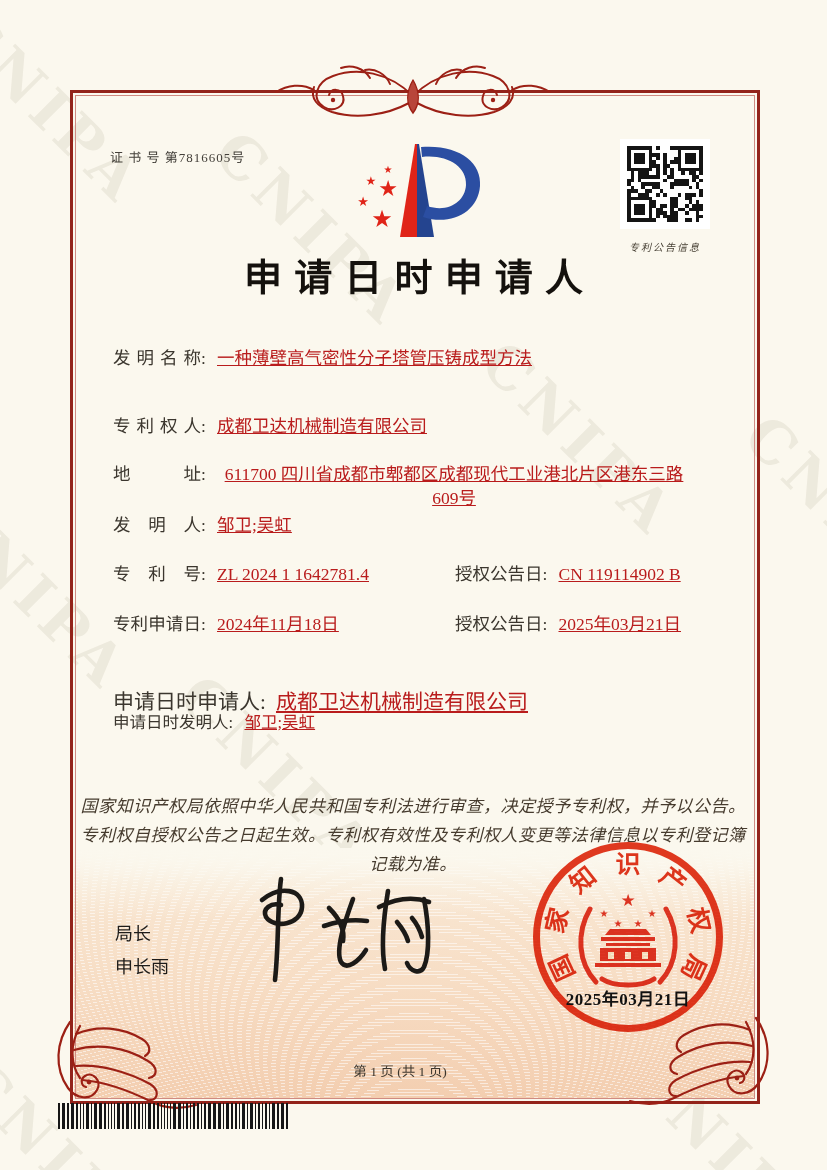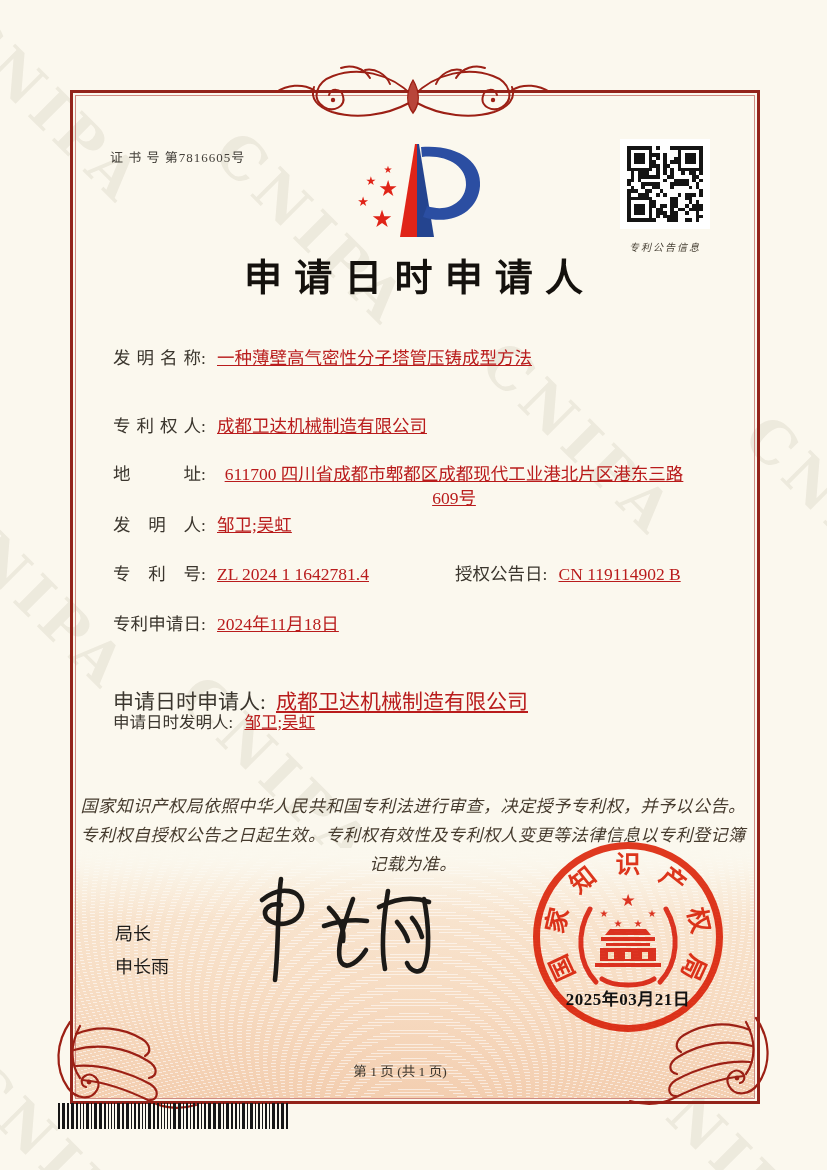--- a/index.html
+++ b/index.html
@@ -415,20 +415,23 @@
     <span class="lbl j">发明人</span><span class="colon">:</span><span class="val">邹卫;吴虹</span>
   </div>
   <div class="frow" style="top:562px">
     <span class="lbl j">专利号</span><span class="colon">:</span><span class="val">ZL 2024 1 1642781.4</span>
     <span class="rcol">
       <span class="lbl">授权公告日</span><span class="colon">:</span><span class="val">CN 119114902 B</span>
     </span>
   </div>
   <div class="frow" style="top:612px">
     <span class="lbl j">专利申请日</span><span class="colon">:</span><span class="val">2024年11月18日</span>
+    <span class="rcol">
+      <span class="lbl">授权公告日</span><span class="colon">:</span><span class="val">2025年03月21日</span>
+    </span>
   </div>
   <div class="frow" style="top:690px;font-size:21px">
     <span class="lbl">申请日时申请人</span><span class="colon">:</span><span class="val">成都卫达机械制造有限公司</span>
   </div>
   <div class="frow" style="top:711px;font-size:16.5px">
     <span class="lbl">申请日时发明人</span><span class="colon">:</span><span class="val">邹卫;吴虹</span>
   </div>
 
   <div class="legal">
     <div>国家知识产权局依照中华人民共和国专利法进行审查，决定授予专利权，并予以公告。</div>

